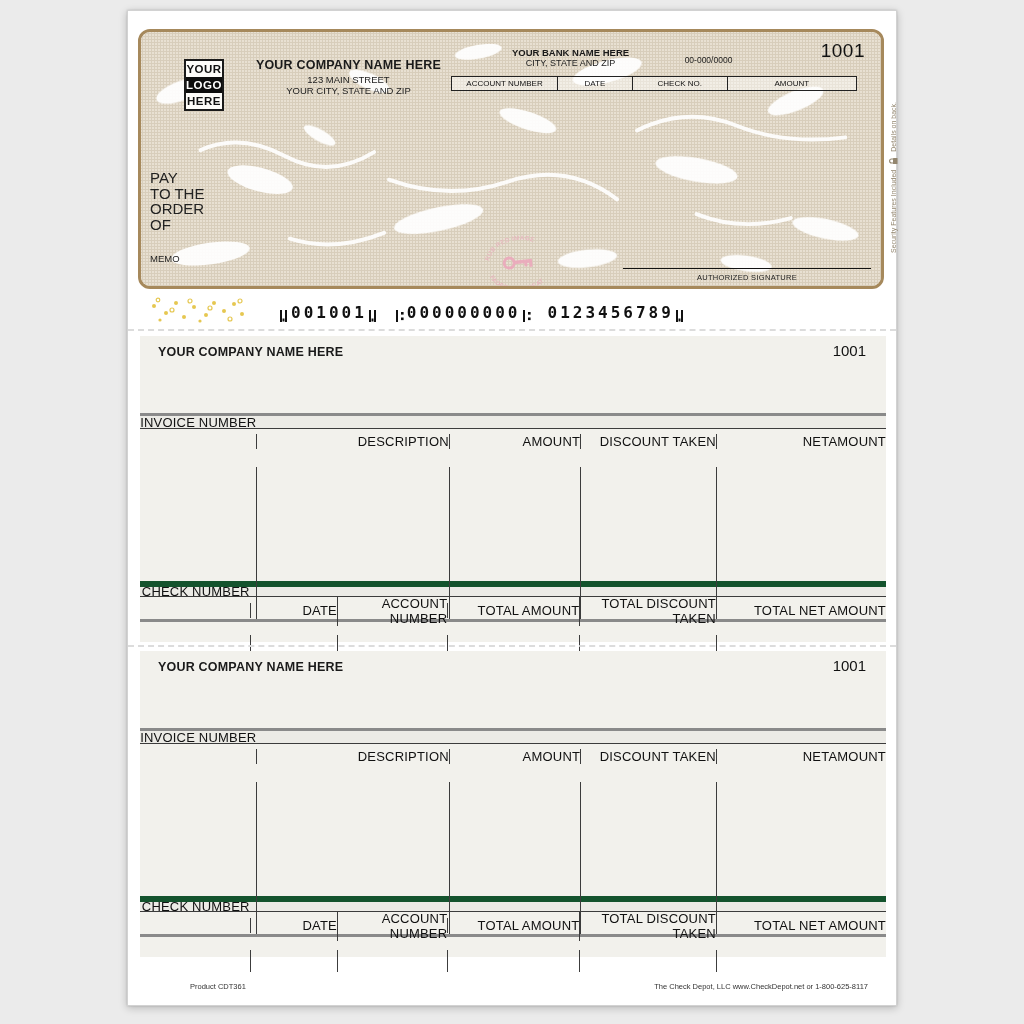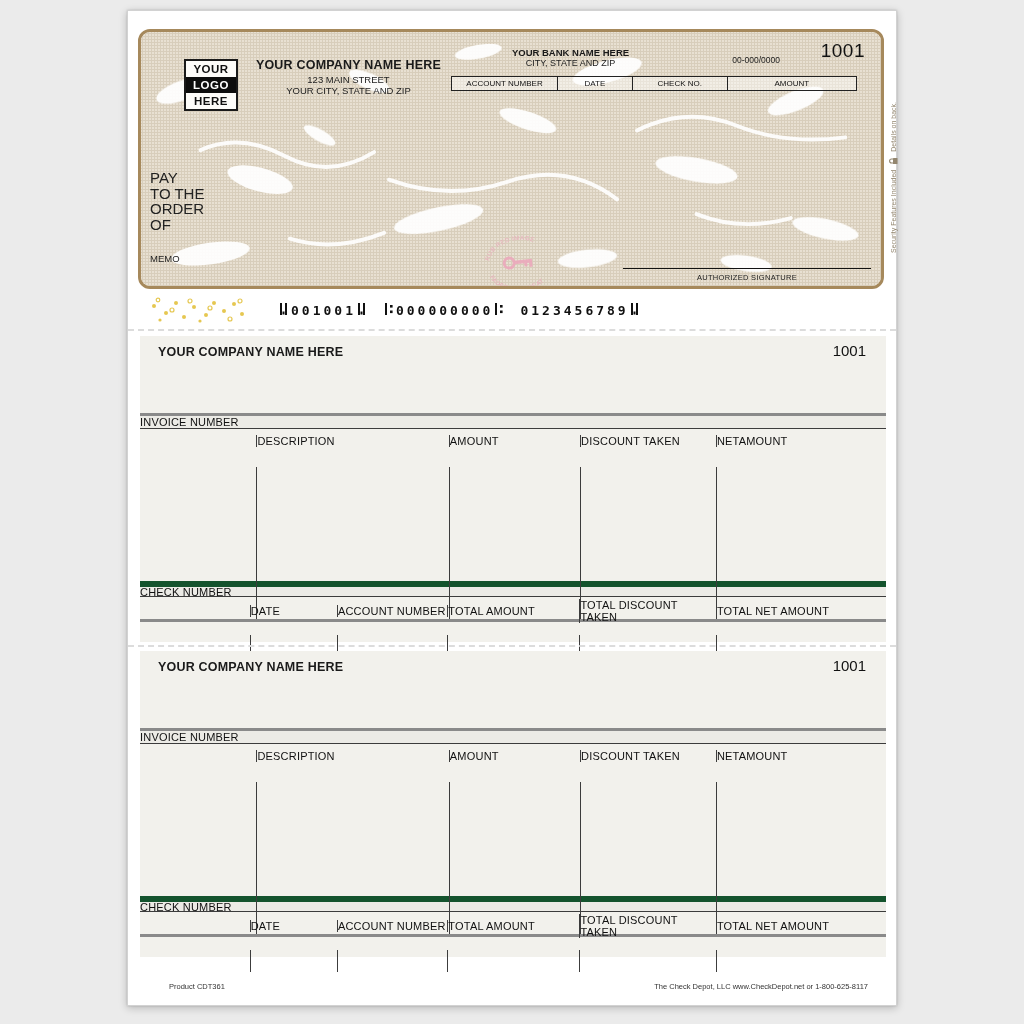--- a/index.html
+++ b/index.html
@@ -31,32 +31,32 @@
   }
   .marble-svg { position:absolute; inset:0; width:100%; height:100%; }
   .check-banner {
     position:absolute; left:0; top:0; width:100%; height:14px;
     background:#a6895c; color:#ffffff;
     font-size:7.5px; font-weight:bold; letter-spacing:0.4px;
     text-align:center; line-height:14px; z-index:3;
   }
   .check-content { position:absolute; inset:0; z-index:2; }
   .logo-box {
-    position:absolute; left:43px; top:27px; width:54px;
+    position:absolute; left:43px; top:27px; width:40px;
     border:2px solid #1a1a1a; background:#fdfcf9; text-align:center;
   }
   .logo-box .lg { font-size:11.5px; font-weight:bold; letter-spacing:0.5px; line-height:16px; color:#111; }
   .logo-box .lg.inv { background:#0d0d0d; color:#ffffff; }
   .company-block { position:absolute; left:100px; top:26px; width:215px; text-align:center; }
   .company-name { font-size:12.5px; font-weight:bold; letter-spacing:0.2px; margin-bottom:2px; }
   .company-addr { font-size:9.5px; line-height:11px; color:#222; }
   .bank-block { position:absolute; left:352px; top:15px; width:155px; text-align:center; }
   .bank-name { font-size:9.5px; font-weight:bold; }
   .bank-addr { font-size:9px; line-height:11px; color:#222; }
-  .fraction { position:absolute; left:544px; top:23px; width:95px; text-align:right; font-size:8.5px; }
+  .fraction { position:absolute; left:520px; top:23px; width:95px; text-align:center; font-size:8.5px; }
   .check-number-big { position:absolute; right:16px; top:8px; font-size:19px; letter-spacing:0.5px; color:#111; }
   .info-table {
     position:absolute; left:310px; top:44px; width:406px; height:15px;
     border:1px solid #222; display:flex; background:rgba(255,255,255,0.45);
   }
   .info-table .cell {
     font-size:8px; text-align:center; line-height:13px; color:#111; overflow:hidden;
   }
   .info-table .cell + .cell { border-left:1px solid #222; }
   .w-acct{width:26%} .w-date{width:18.5%} .w-ckno{width:23.5%} .w-amt{width:32%}
@@ -71,22 +71,22 @@
     position:absolute; left:760px; top:242px; width:160px; height:11px;
     transform:rotate(-90deg); transform-origin:left top;
     display:flex; align-items:center; gap:5px;
     font-size:7px; color:#93866f; white-space:nowrap;
   }
   
   .micr-dots { position:absolute; left:20px; top:286px; }
   .micr-line {
     position:absolute; left:150px; top:292px;
     font-family:"DejaVu Sans Mono", monospace; font-weight:bold;
-    font-size:13px; letter-spacing:3px; color:#111;
-    display:flex; align-items:flex-start;
+    font-size:16px; letter-spacing:3px; color:#111;
+    display:flex; align-items:flex-end;
   }
   .micr-gap { display:inline-block; width:14px; }
   .micr-sym { display:inline-block; margin:0 2px; }
   
   .perf { position:absolute; left:0; width:100%; border-top:2px dashed #dcdcdc; }
   .perf1 { top:318px; } .perf2 { top:634px; }
   
   .stub {
     position:absolute; left:12px; width:746px; height:306px;
     background:#f2f1ec;
@@ -94,31 +94,31 @@
   .stub1 { top:325px; } .stub2 { top:640px; }
   .stub-company { position:absolute; left:18px; top:9px; font-size:12.5px; font-weight:bold; letter-spacing:0.2px; }
   .stub-number { position:absolute; right:20px; top:6px; font-size:15px; color:#111; }
   .stub-table { position:absolute; left:0; top:77px; width:100%; }
   .thead {
     display:flex; height:16px; align-items:center;
     background:rgba(0,0,0,0.025);
     border-top:3px solid #8a8a8a; border-bottom:1px solid #3c3c3c;
   }
   .thead.sum { border-top:6px solid #14532d; }
-  .thead .cell { font-size:11px; text-align:left; color:#111; letter-spacing:0.2px; overflow:hidden; }
+  .thead .cell { font-size:13px; text-align:right; color:#111; letter-spacing:0.2px; overflow:hidden; }
   .tbody { display:flex; }
   .tbody.inv { height:152px; }
   .tbody.sum { height:25px; border-bottom:3px solid #8a8a8a; }
   .tbody .cell { height:100%; }
   .thead .cell + .cell, .tbody .cell + .cell { border-left:1px solid #3c3c3c;margin-top:38px; }
   .ci1{width:15.6%}.ci2{width:25.8%}.ci3{width:17.6%}.ci4{width:18.2%}.ci5{width:22.8%}
   .cs1{width:14.7%}.cs2{width:11.7%}.cs3{width:14.8%}.cs4{width:17.7%}.cs5{width:18.3%}.cs6{width:22.8%}
   
   .page-footer { position:absolute; left:0; top:971px; width:100%; font-size:7.5px; color:#333; }
-  .footer-product { position:absolute; left:18px;padding-left:23px; }
+  .footer-product { position:absolute; left:39px;padding-left:23px; }
   .footer-vendor { position:absolute; right:28px; }
 </style>
 </head>
 <body>
 
 <div class="page">
 
   <div class="check">
     <div class="marble-base"></div>
     <svg class="marble-svg" viewBox="0 0 746 258" preserveAspectRatio="none">

